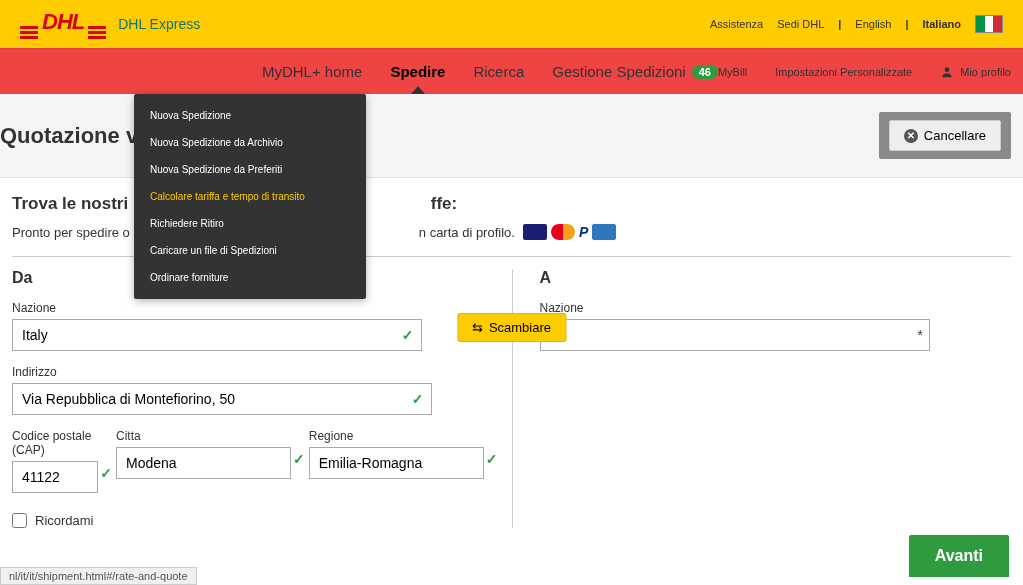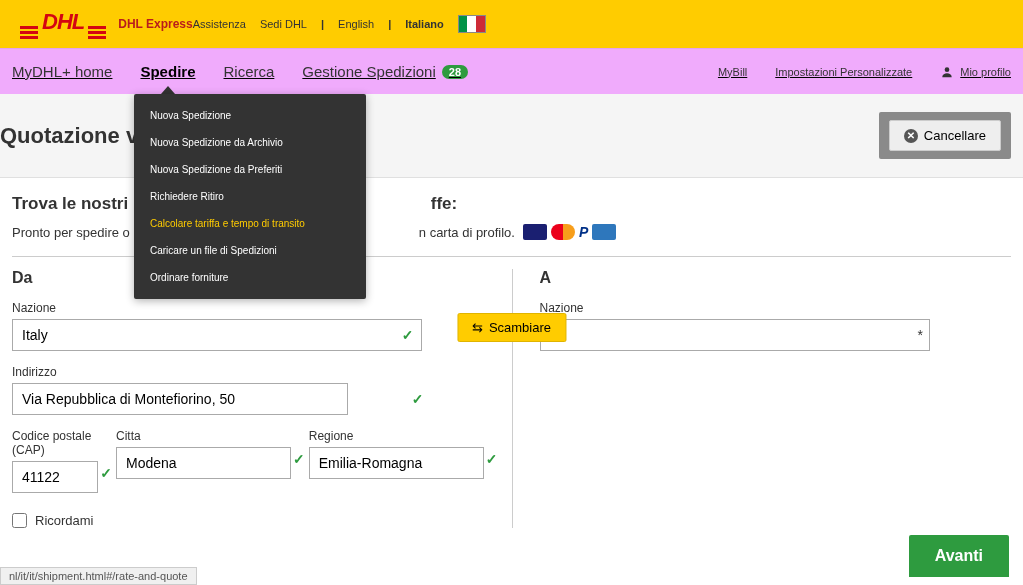--- a/index.html
+++ b/index.html
@@ -1,34 +1,34 @@
 <!DOCTYPE html>
 <html><head>
 <meta charset="utf-8">
 <style>
 * { margin: 0; padding: 0; box-sizing: border-box; font-family: Arial, Helvetica, sans-serif; }
 body { background: #fff; width: 1023px; height: 585px; overflow: hidden; position: relative; }
 
-.top-bar { background: #ffcc00; height: 48px; display: flex; align-items: center; padding: 16px 20px; }
+.top-bar { background: #ffcc00; height: 48px; display: flex; align-items: center; padding: 16px 20px; justify-content: space-between; }
 .logo-area { display: flex; align-items: center; gap: 12px; }
 .dhl-logo { color: #d40511; font-weight: bold; font-size: 22px; letter-spacing: -1px; font-style: italic; }
 .dhl-lines { display: inline-flex; flex-direction: column; gap: 2px; margin-right: 4px; }
 .dhl-lines span { display: block; width: 18px; height: 3px; background: #d40511; }
-.brand-text { color: #b91c1c; font-size: 12px; font-weight: bold; }
+.brand-text { color: #0f766e; font-size: 14px; font-weight: normal; }
 .top-links { display: flex; align-items: center; gap: 14px; font-size: 11px; color: #333; }
 .top-links a { color: #333; text-decoration: none; cursor: pointer; }
 .top-links .sep { color: #333; font-weight: bold; }
 .top-links .bold { font-weight: bold; }
 .flag { width: 28px; height: 18px; display: flex; border: 1px solid #888; }
 .flag div { flex: 1; }
 .flag .g { background: #009246; }
 .flag .w { background: #fff; }
 .flag .r { background: #ce2b37; }
 
-.nav-bar { background: #f0abfc; height: 46px; display: flex; align-items: center; padding: 0 12px; justify-content: space-between; border-top: 1px solid rgba(0,0,0,0.05); text-decoration: underline; }
+.nav-bar { background: #ef4444; height: 46px; display: flex; align-items: center; padding: 0 12px; justify-content: flex-end; border-top: 1px solid rgba(0,0,0,0.05); }
 .nav-left { display: flex; align-items: center; gap: 28px; }
 .nav-item { font-size: 15px; color: #333; cursor: pointer; display: flex; align-items: center; gap: 6px; }
 .nav-item.active { font-weight: bold; color: #000; position: relative; }
 .nav-item.active::after { content: ''; position: absolute; bottom: -14px; left: 50%; transform: translateX(-50%); width: 0; height: 0; border-left: 7px solid transparent; border-right: 7px solid transparent; border-bottom: 8px solid #333; }
 .badge { background: #2e9b3f; color: #fff; border-radius: 10px; padding: 1px 7px; font-size: 11px; font-weight: bold; }
 .nav-right { display: flex; align-items: center; gap: 28px; font-size: 11px; color: #333; }
 .nav-right a { color: #333; text-decoration: none; cursor: pointer; }
 .profile { display: flex; align-items: center; gap: 6px; }
 .profile-icon { width: 14px; height: 14px; }
 
@@ -115,42 +115,42 @@
   </div>
 </div>
 
 <div class="nav-bar">
   <div class="nav-left">
     <div class="nav-item">MyDHL+ home</div>
     <div class="nav-item active">Spedire</div>
     <div class="nav-item">Ricerca</div>
     <div class="nav-item">
       <span>Gestione Spedizioni</span>
-      <span class="badge">28</span>
+      <span class="badge">46</span>
     </div>
   </div>
   <div class="nav-right">
     <a>MyBill</a>
     <a>Impostazioni Personalizzate</a>
     <div class="profile">
       <svg class="profile-icon" viewBox="0 0 24 24" fill="#333">
           <circle cx="12" cy="8" r="4"></circle>
           <path d="M4 20c0-4 4-6 8-6s8 2 8 6v1H4z"></path>
         </svg>
       <span>Mio profilo</span>
     </div>
   </div>
 </div>
 
 <div class="dropdown">
   <div class="dropdown-item">Nuova Spedizione</div>
   <div class="dropdown-item">Nuova Spedizione da Archivio</div>
   <div class="dropdown-item">Nuova Spedizione da Preferiti</div>
+  <div class="dropdown-item highlight">Calcolare tariffa e tempo di transito</div>
   <div class="dropdown-item">Richiedere Ritiro</div>
-  <div class="dropdown-item highlight">Calcolare tariffa e tempo di transito</div>
   <div class="dropdown-item">Caricare un file di Spedizioni</div>
   <div class="dropdown-item">Ordinare forniture</div>
 </div>
 
 <div class="subheader">
   <div class="page-title">Quotazione ve</div>
   <div class="cancel-wrap">
     <button class="cancel-btn">
       <span class="cancel-icon">✕</span>
       <span>Cancellare</span>
@@ -190,21 +190,21 @@
       <div class="col-title">Da</div>
 
       <div class="field">
         <label class="field-label">Nazione</label>
         <input class="field-input" style="width: 410px;" value="Italy">
         <span class="check" style="right:70px">✓</span>
       </div>
 
       <div class="field">
         <label class="field-label">Indirizzo</label>
-        <input class="field-input" style="width: 336px;" value="Via Repubblica di Montefiorino, 50">
+        <input class="field-input" style="width: 420px;" value="Via Repubblica di Montefiorino, 50">
         <span class="check" style="right:60px">✓</span>
       </div>
 
       <div class="field-row">
         <div class="field small">
           <label class="field-label">Codice postale (CAP)</label>
           <input class="field-input" value="41122" style="">
           <span class="check-inline" style="top:36px">✓</span>
         </div>
         <div class="field">

